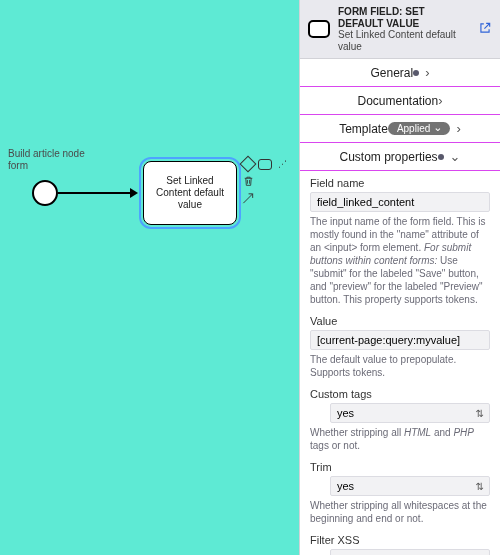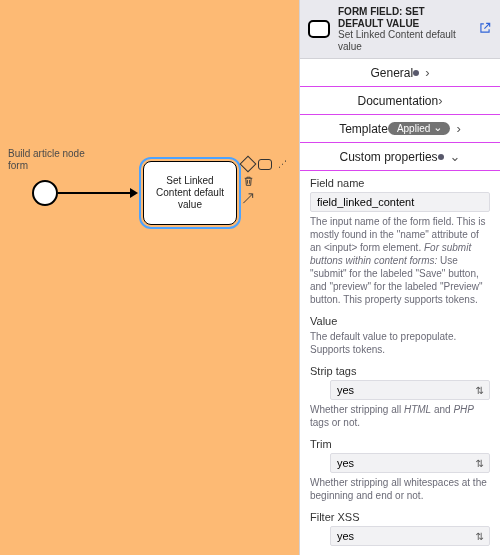--- a/index.html
+++ b/index.html
@@ -9,21 +9,21 @@
     font-size: 11px;
     color: #222;
     display: flex;
     background: #fff;
     overflow: hidden;
   }
   
   .canvas {
     flex: 0 0 299px;
     position: relative;
-    background: #fdba74;
+    background: #5eead4;
   }
   .start-label {
     position: absolute; left: 8px; top: 148px;
     width: 80px;
     font-size: 10px; line-height: 1.15;
     color: #4a4a4a;
   }
   .start-node {
     position: absolute; left: 32px; top: 180px;
     width: 26px; height: 26px;
@@ -213,25 +213,26 @@
     <div class="field">
       <div class="fld-label">Field name</div>
       <input class="fld-input" value="field_linked_content" style="">
       <div class="help">
         <span>The input name of the form field. This is most­ly found in the "name" attribute of an &lt;input&gt; form element. </span><em>For submit buttons within content forms:</em><span> Use "submit" for the labeled "Save" button, and "preview" for the labeled "Preview" button. This property supports to­kens.</span>
       </div>
     </div>
 
     <div class="field">
       <div class="fld-label">Value</div>
+      <input class="fld-input" value="[current-page:query:myvalue]" style="">
       <div class="help">The default value to prepopulate. Supports tokens.</div>
     </div>
 
     <div class="field">
-      <div class="fld-label">Strip tags</div>
+      <div class="fld-label">Custom tags</div>
       <div class="select-wrap">
         <input class="fld-select" value="yes" style="">
       </div>
       <div class="help">
         <span>Whether stripping all </span><em>HTML</em><span> and </span><em>PHP</em><span> tags or not.</span>
       </div>
     </div>
 
     <div class="field">
       <div class="fld-label">Trim</div>

